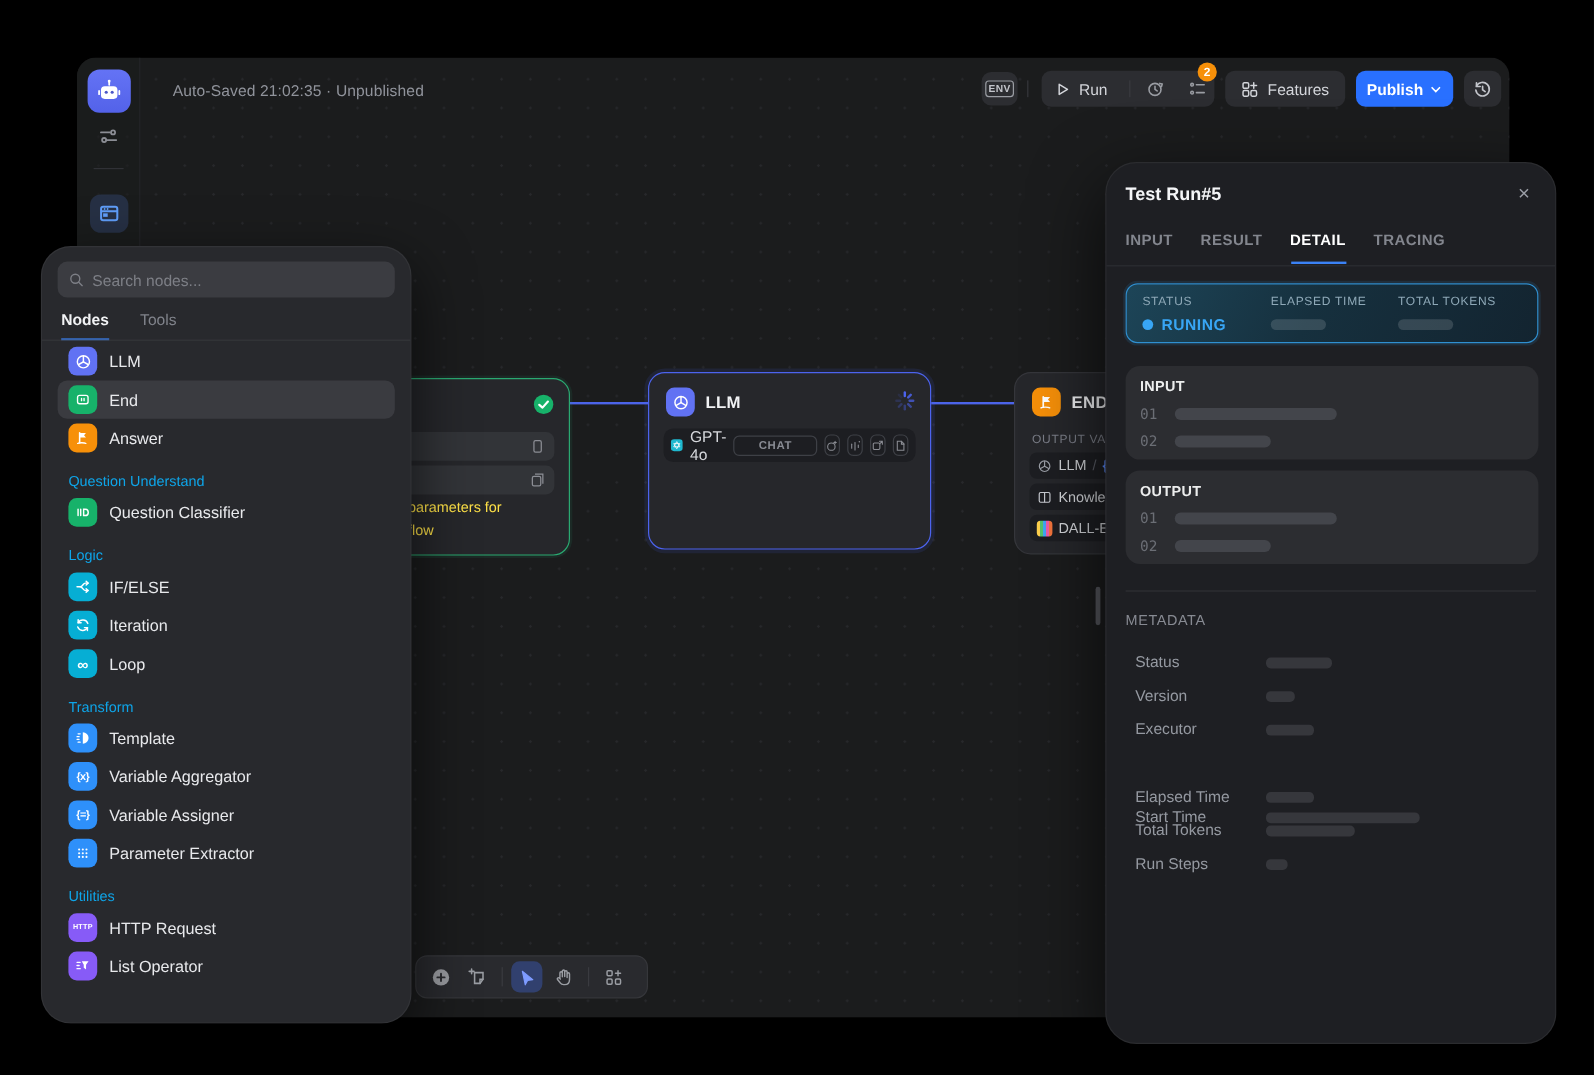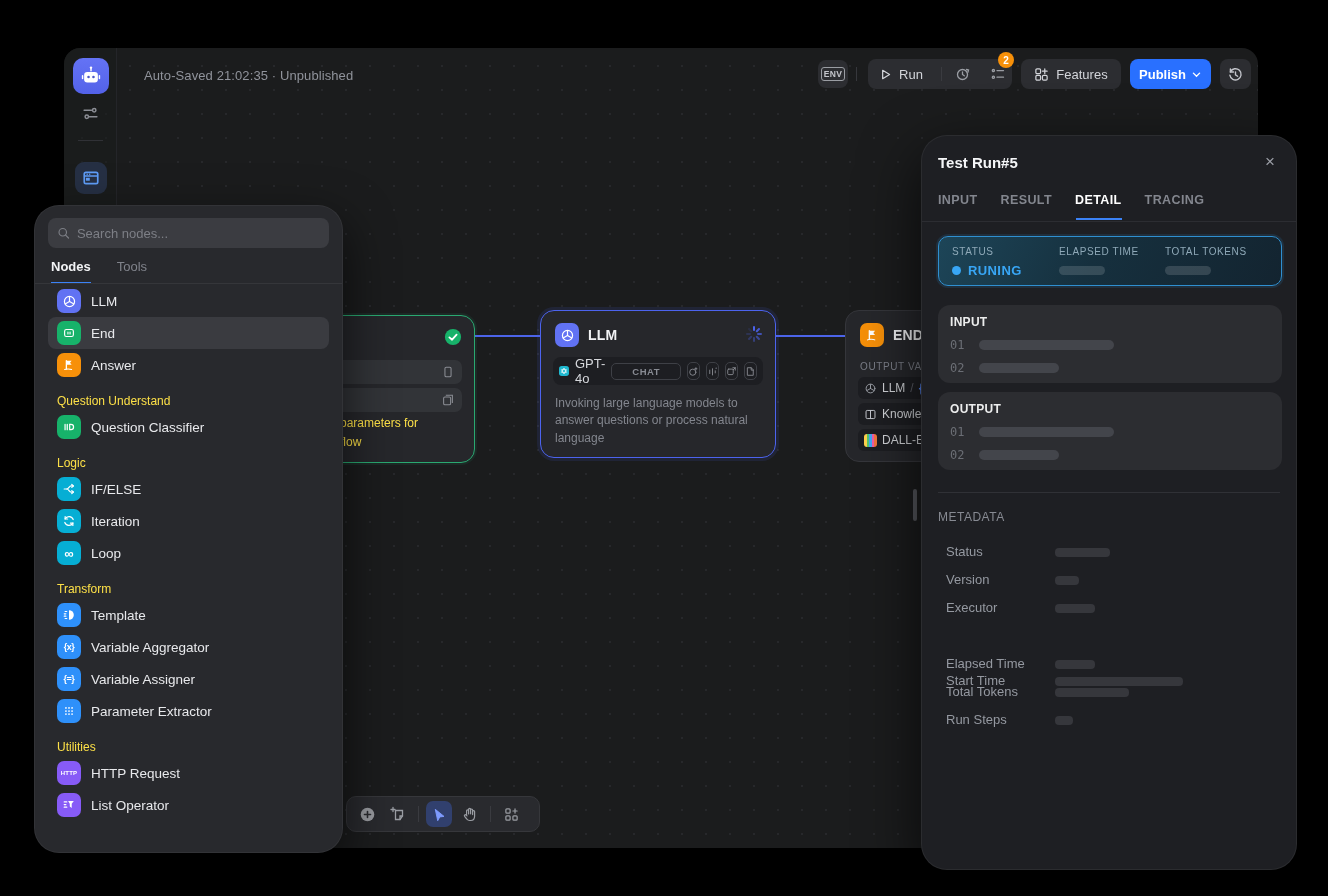--- a/index.html
+++ b/index.html
@@ -93,21 +93,21 @@
     font-family:"Liberation Sans","DejaVu Sans",sans-serif; }
   .search-input::placeholder { color:#7d7f86; }
   .np-tabs { position:absolute; left:16px; top:53px; display:flex; gap:26px; font-size:13px; }
   .np-tab { color:#80838b; padding-bottom:8px; }
   .np-tab.active { color:#f2f3f5; font-weight:700; border-bottom:2px solid #3b82f6; }
   .np-border { position:absolute; left:0; right:0; top:77px; height:1px; background:#35363a; }
   .np-list { position:absolute; left:13px; right:13px; top:79px; }
   .np-item { height:32px; display:flex; align-items:center; gap:10px; padding:0 9px; border-radius:8px;
     font-size:13.5px; color:#e8e9ec; }
   .np-item.hovered { background:#3a3b40; }
-  .np-section { margin-top:10px; height:20px; line-height:20px; padding:0 9px; font-size:12px; color:#fde047; }
+  .np-section { margin-top:10px; height:20px; line-height:20px; padding:0 9px; font-size:12px; color:#0ea5e9; }
   .ic24 { width:24px; height:24px; border-radius:7px; display:flex; align-items:center; justify-content:center;
     color:#fff; font-weight:700; flex:none; }
   .ic-indigo { background:#6172f3; } .ic-green { background:#17b26a; } .ic-orange { background:#f79009; }
   .ic-cyan { background:#06aed4; } .ic-blue { background:#2e90fa; } .ic-violet { background:#875bf7; }
   .glyph-txt { font-size:9px; font-weight:700; letter-spacing:-.5px; }
   .glyph-inf { font-size:13px; font-weight:700; line-height:1; }
   .glyph-http { font-size:6px; font-weight:700; letter-spacing:.2px; }
 
   
   .run-panel { position:absolute; left:921px; top:135px; width:376px; height:735px;
@@ -319,21 +319,20 @@
             <path d="M10 2.5h3.5V6M13.5 2.5l-3 3"></path>
         </svg>
       </span>
       <span class="mini-badge">
         <svg width="11" height="11" viewBox="0 0 16 16" stroke="#8b8d94" stroke-width="1.3" fill="none" stroke-linecap="round">
           <path d="M4 2.5h5l3 3v8H4z"></path>
             <path d="M9 2.5V6h3"></path>
         </svg>
       </span>
     </div>
-    <div class="llm-desc">Invoking large language models to answer questions or process natural language</div>
   </div>
 
   <div class="node end-node">
     <div class="node-head">
       <div class="node-ic24 ic-orange">
         <svg width="14" height="14" viewBox="0 0 16 16">
           <line x1="5" y1="3" x2="5" y2="13" stroke="#fff" stroke-width="1.6" stroke-linecap="round"></line>
           <path d="M5 3.2h6.5l-2 2.4 2 2.4H5z" fill="#fff"></path>
           <path d="M2.8 13.6c1.4-1 7-1 8.4 0" stroke="#fff" stroke-width="1.2" fill="none" stroke-linecap="round"></path>
         </svg>

